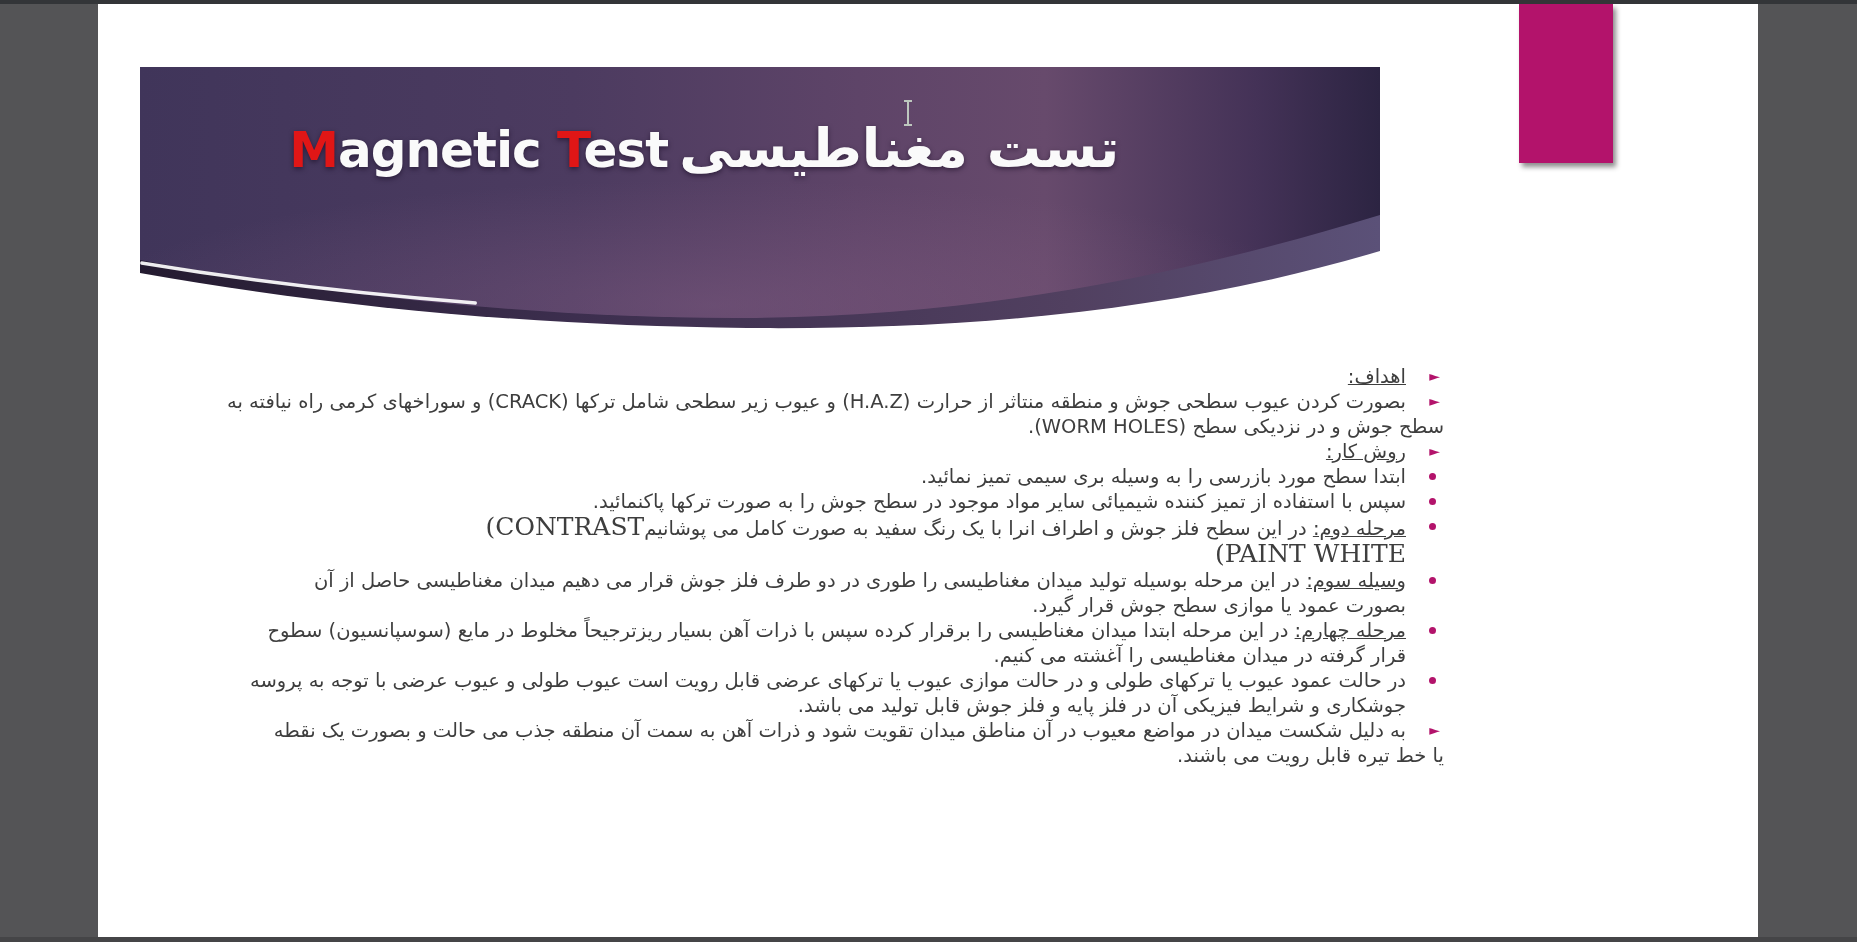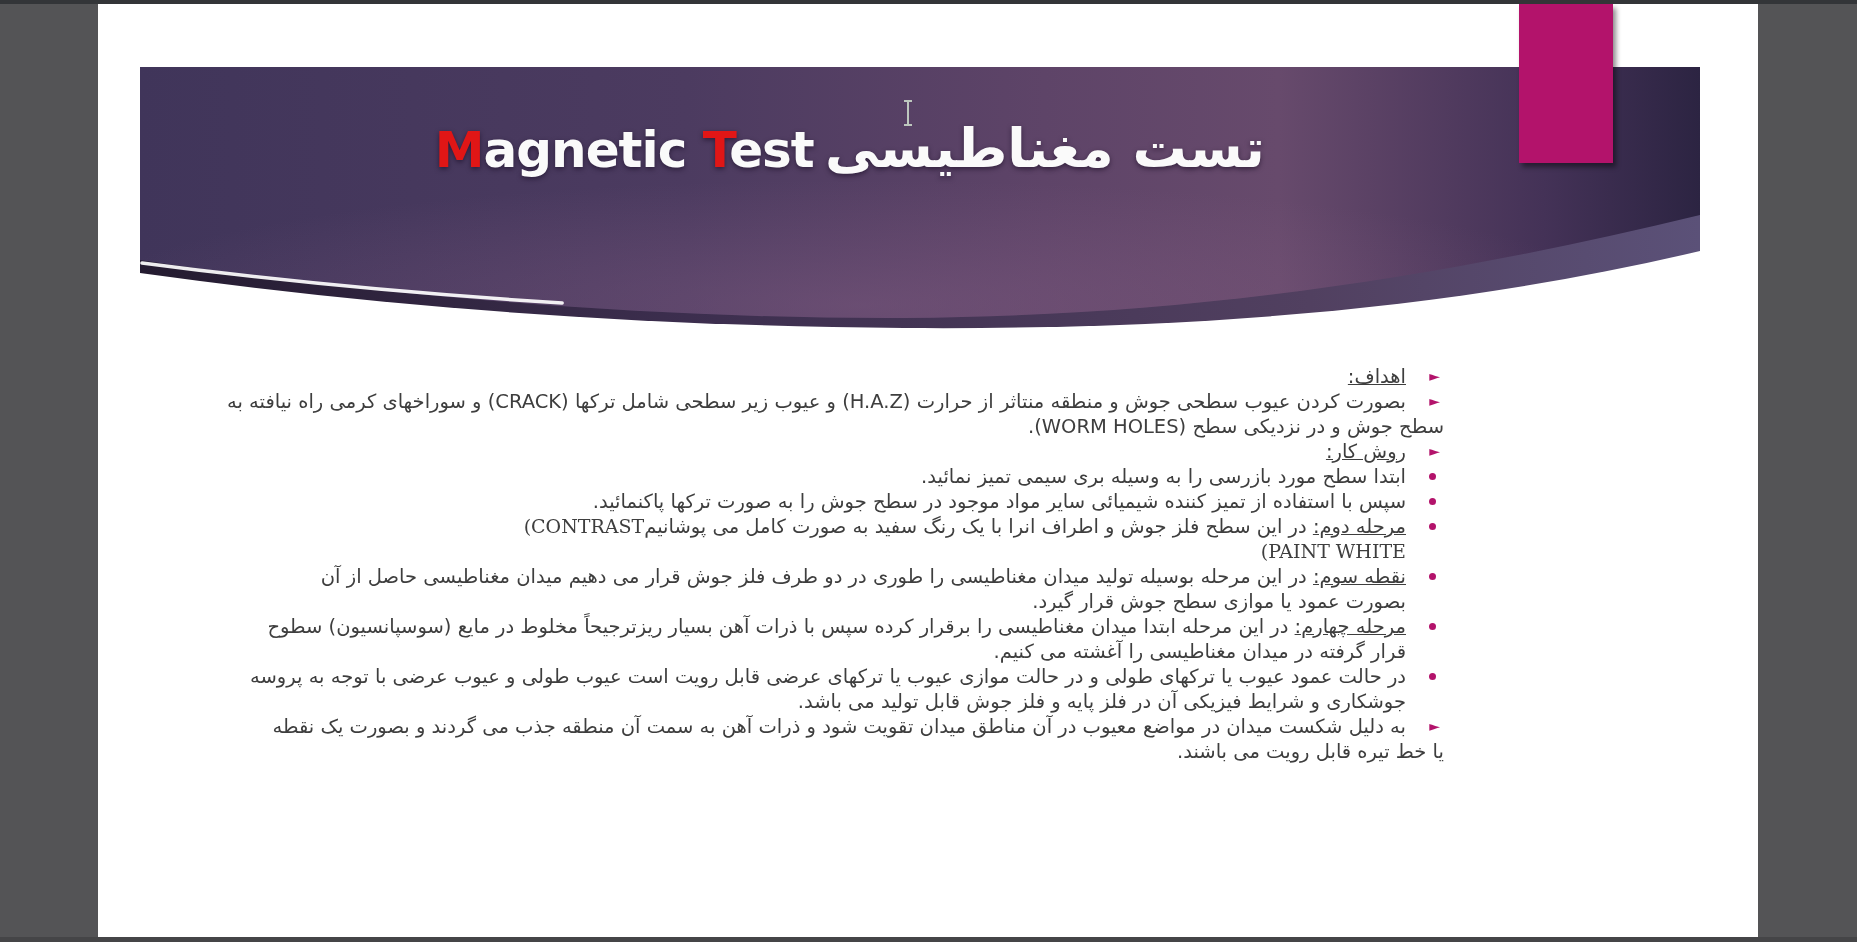--- a/index.html
+++ b/index.html
@@ -8,21 +8,21 @@
     background:#545456;
     font-family:"DejaVu Sans",sans-serif;
   }
   .top-strip{position:absolute;left:0;top:0;width:1857px;height:4px;background:#333538;}
   .bottom-strip{position:absolute;left:0;top:937px;width:1857px;height:5px;background:#454547;}
   .page{
     position:absolute;left:98px;top:4px;width:1660px;height:933px;
     background:#ffffff;overflow:hidden;
   }
   
-  .band{position:absolute;left:42px;top:63px;width:1560px;height:264px;}
+  .band{position:absolute;left:42px;top:63px;width:1240px;height:264px;}
   .band svg{position:absolute;left:0;top:0;width:100%;height:100%;}
   .title{
     position:absolute;left:0;top:50px;width:91%;margin:0;
     text-align:center;direction:rtl;
     color:#fafafa;font-weight:bold;
     text-shadow:0 2px 5px rgba(18,8,30,.55);
     white-space:nowrap;
   }
   .title .fa-part{font-size:54px;letter-spacing:0;}
   .title .en-part{font-size:50px;letter-spacing:-1px;}
@@ -48,21 +48,21 @@
   .item.dot{padding-right:38px;}
   .marker-tri{
     position:absolute;right:4px;top:0;color:#b3136b;
     font-size:14px;line-height:25px;text-indent:0;
   }
   .marker-dot{
     position:absolute;right:8px;top:9px;width:7px;height:7px;
     border-radius:50%;background:#b3136b;
   }
   .run-heading{font-weight:normal;text-decoration:underline;}
-  .run-serif{font-family:"DejaVu Serif",serif;font-size:19px;margin-top:16px;}
+  .run-serif{font-family:"DejaVu Serif",serif;font-size:25px;margin-top:16px;}
 </style>
 </head>
 <body>
 
 <div class="top-strip"></div>
 
 <div class="page">
 
   <div class="band">
     <svg viewBox="0 0 1552 264" preserveAspectRatio="none">
@@ -102,25 +102,25 @@
 
   <div class="content">
       <div class="item triangle"><span class="marker-tri">►</span><span class="run-heading">اهداف:</span></div>
       <div class="item triangle"><span class="marker-tri">►</span><span class="run-normal">بصورت کردن عیوب سطحی جوش و منطقه منتاثر از حرارت </span><span class="run-normal">⁦(H.A.Z)⁩</span><span class="run-normal"> و عیوب زیر سطحی شامل ترکها </span><span class="run-normal">⁦(CRACK)⁩</span><span class="run-normal"> و سوراخهای کرمی راه نیافته به
 سطح جوش و در نزدیکی سطح </span><span class="run-normal">⁦(WORM HOLES)⁩</span><span class="run-normal">.</span></div>
       <div class="item triangle"><span class="marker-tri">►</span><span class="run-heading">روش کار:</span></div>
       <div class="item dot"><span class="marker-dot"></span><span class="run-normal">ابتدا سطح مورد بازرسی را به وسیله بری سیمی تمیز نمائید.</span></div>
       <div class="item dot"><span class="marker-dot"></span><span class="run-normal">سپس با استفاده از تمیز کننده شیمیائی سایر مواد موجود در سطح جوش را به صورت ترکها پاکنمائید.</span></div>
       <div class="item dot"><span class="marker-dot"></span><span class="run-heading">مرحله دوم:</span><span class="run-normal"> در این سطح فلز جوش و اطراف انرا با یک رنگ سفید به صورت کامل می پوشانیم</span><span class="run-serif">⁦(CONTRAST⁩</span><span class="run-normal">
 </span><span class="run-serif">⁦(PAINT WHITE⁩</span></div>
-      <div class="item dot"><span class="marker-dot"></span><span class="run-heading">نقطه سوم:</span><span class="run-normal"> در این مرحله بوسیله تولید میدان مغناطیسی را طوری در دو طرف فلز جوش قرار می دهیم میدان مغناطیسی حاصل از آن
+      <div class="item dot"><span class="marker-dot"></span><span class="run-heading">وسیله سوم:</span><span class="run-normal"> در این مرحله بوسیله تولید میدان مغناطیسی را طوری در دو طرف فلز جوش قرار می دهیم میدان مغناطیسی حاصل از آن
 بصورت عمود یا موازی سطح جوش قرار گیرد.</span></div>
       <div class="item dot"><span class="marker-dot"></span><span class="run-heading">مرحله چهارم:</span><span class="run-normal"> در این مرحله ابتدا میدان مغناطیسی را برقرار کرده سپس با ذرات آهن بسیار ریزترجیحاً مخلوط در مایع (سوسپانسیون) سطوح
 قرار گرفته در میدان مغناطیسی را آغشته می کنیم.</span></div>
       <div class="item dot"><span class="marker-dot"></span><span class="run-normal">در حالت عمود عیوب یا ترکهای طولی و در حالت موازی عیوب یا ترکهای عرضی قابل رویت است عیوب طولی و عیوب عرضی با توجه به پروسه
 جوشکاری و شرایط فیزیکی آن در فلز پایه و فلز جوش قابل تولید می باشد.</span></div>
-      <div class="item triangle"><span class="marker-tri">►</span><span class="run-normal">به دلیل شکست میدان در مواضع معیوب در آن مناطق میدان تقویت شود و ذرات آهن به سمت آن منطقه جذب می گردند و بصورت یک نقطه
+      <div class="item triangle"><span class="marker-tri">►</span><span class="run-normal">به دلیل شکست میدان در مواضع معیوب در آن مناطق میدان تقویت شود و ذرات آهن به سمت آن منطقه جذب می حالت و بصورت یک نقطه
 یا خط تیره قابل رویت می باشند.</span></div>
     </div>
 
 </div>
 
 <div class="bottom-strip"></div>
 
 </body></html>

